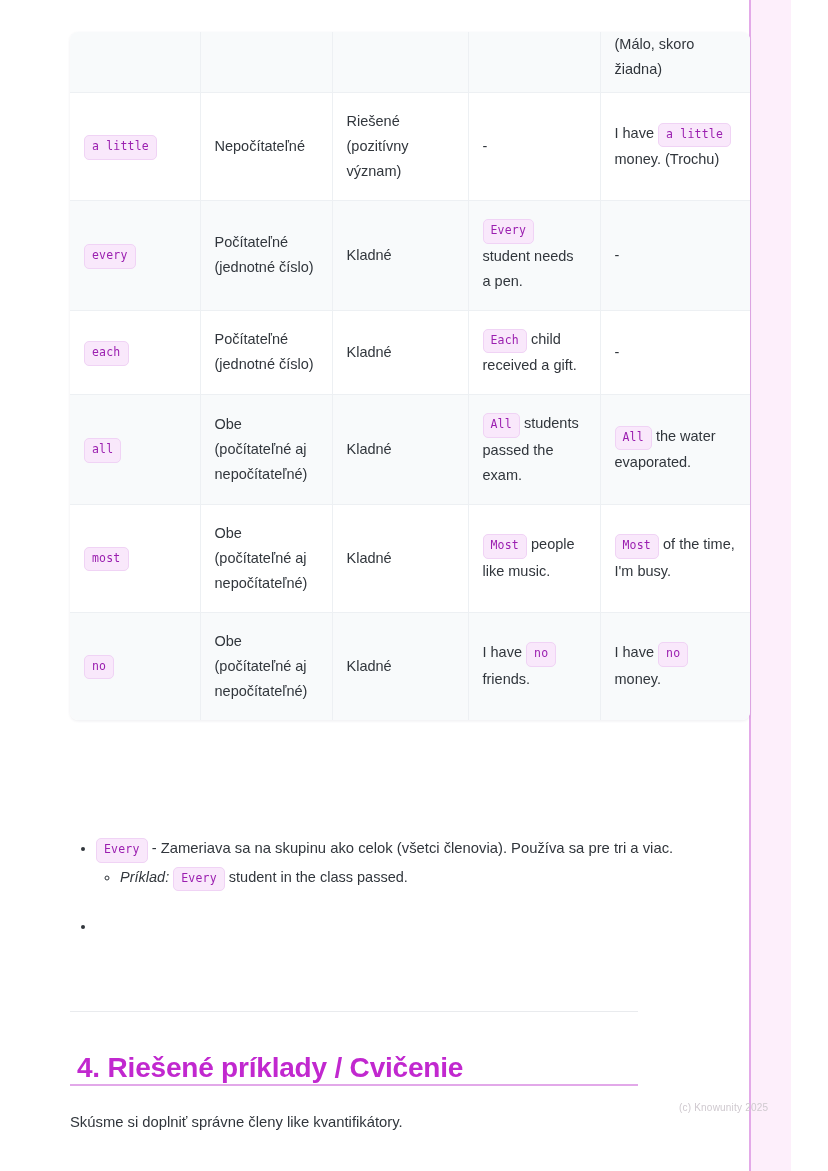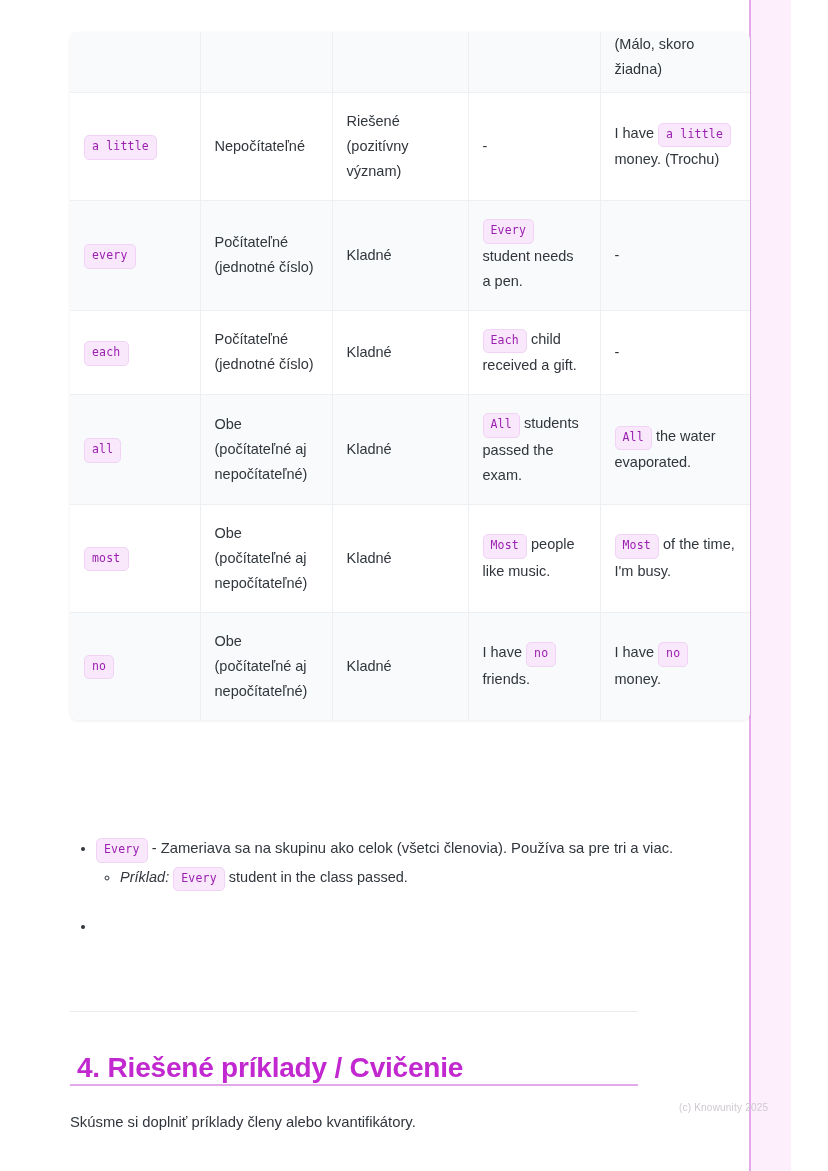--- a/index.html
+++ b/index.html
@@ -281,16 +281,16 @@
           <li><span class="ex-label">Príklad: </span><code class="chip">Every</code> student in the class passed.</li>
         </ul></li>
       <li></li>
     </ul>
 
   <div class="divider"></div>
 
   <h2 class="section">4. Riešené príklady / Cvičenie</h2>
   <div class="heading-rule"></div>
 
-  <div class="lead">Skúsme si doplniť príklady členy alebo kvantifikátory.</div>
+  <div class="lead">Skúsme si doplniť správne členy like kvantifikátory.</div>
 </div>
 
 <div class="watermark">(c) Knowunity 2025</div>
 
 </body></html>

